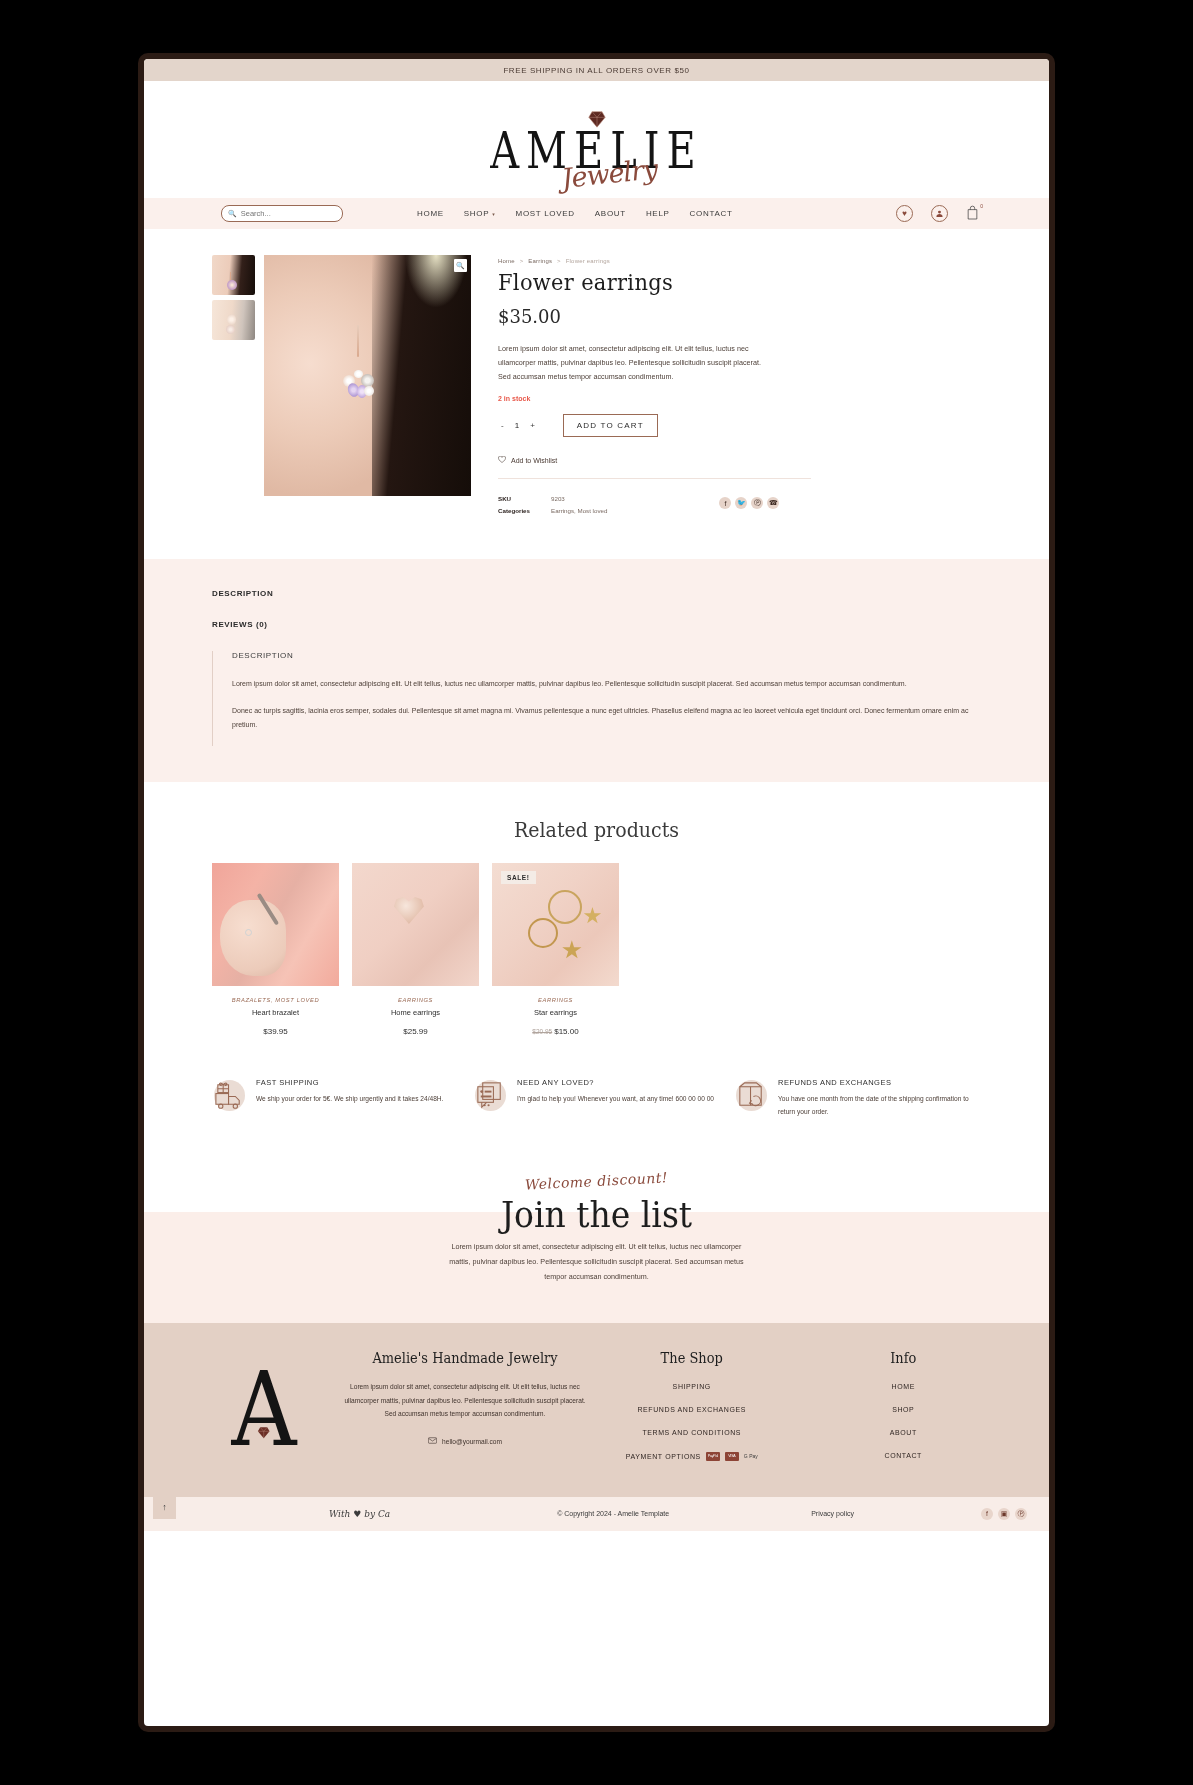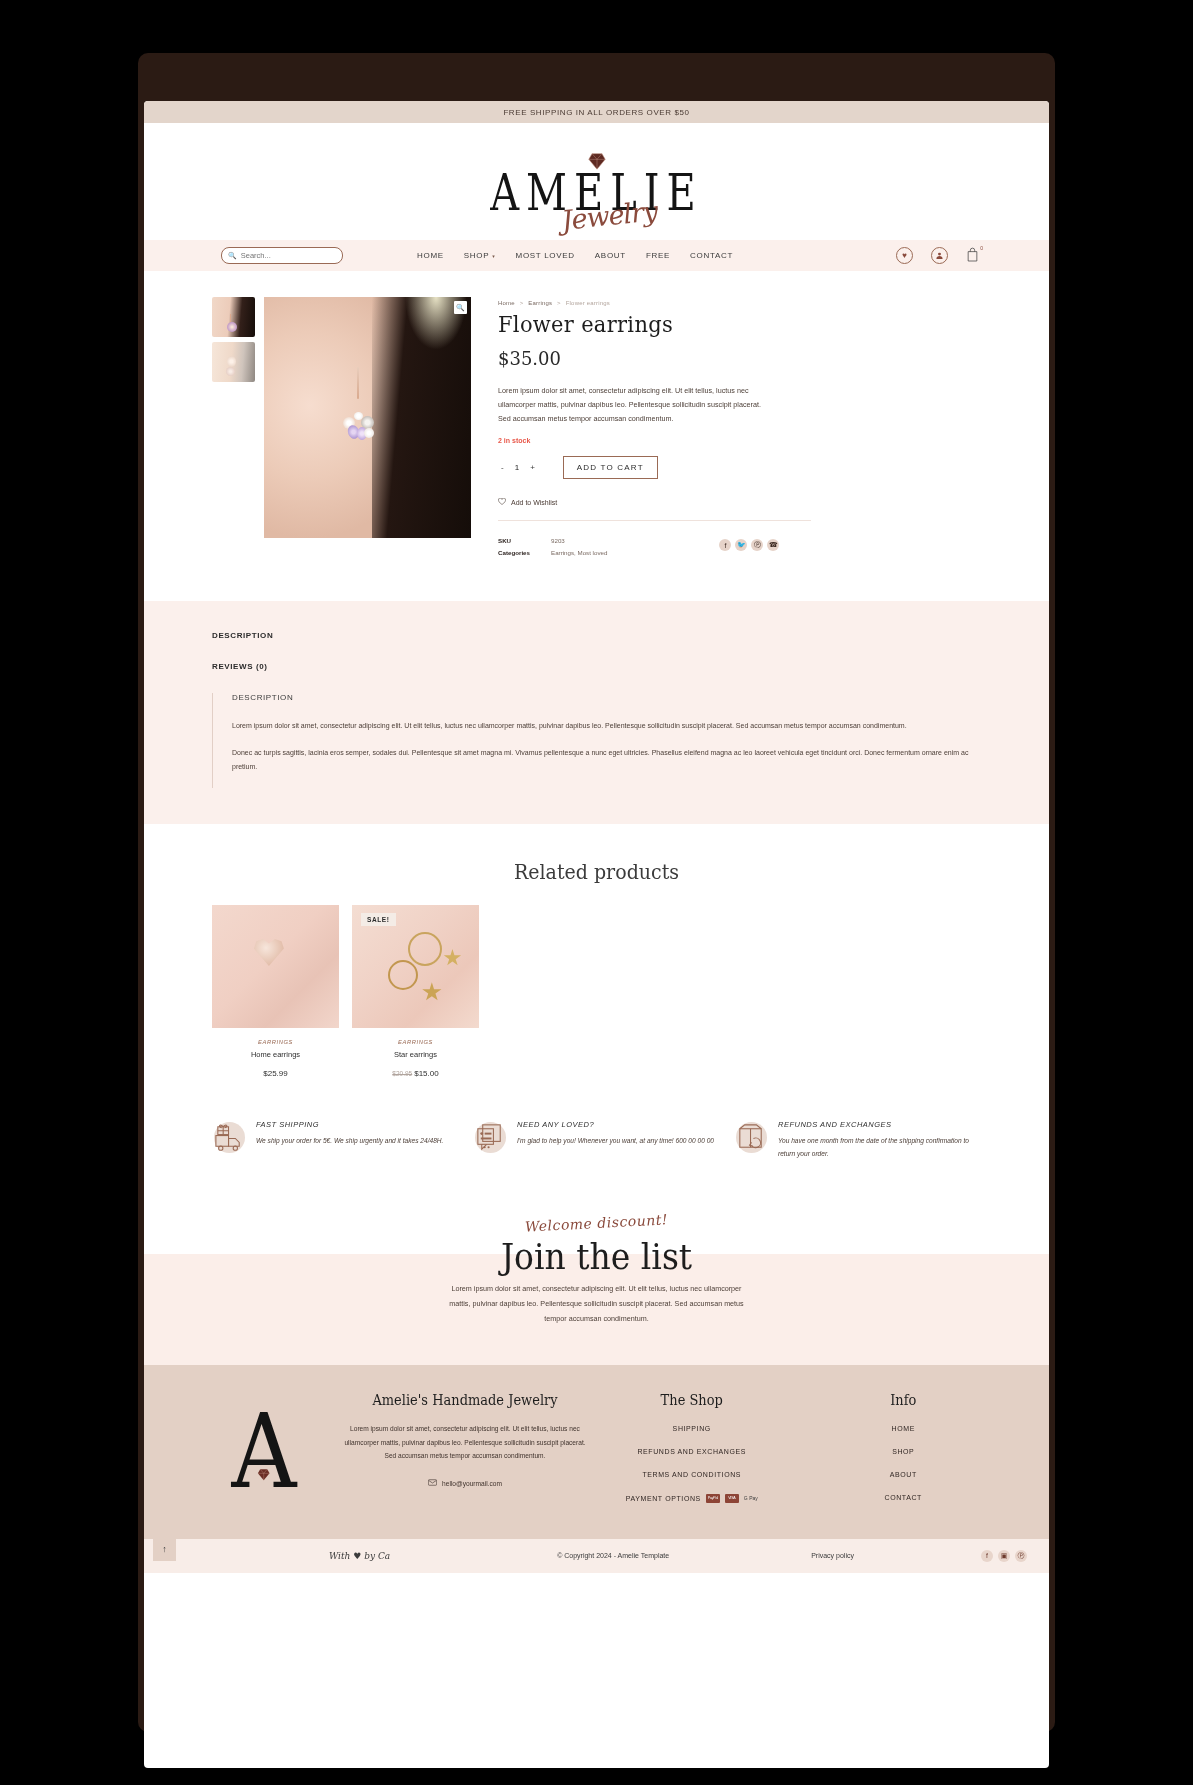--- a/index.html
+++ b/index.html
@@ -22,21 +22,20 @@
     background: #2b1b14;
     border-radius: 10px;
     padding: 6px;
   }
   .page {
     width: 100%; height: 100%;
     background: #ffffff;
     overflow: hidden;
     position: relative;
     border-radius: 4px;
-    margin-top: 42px;
   }
 
   
   .announce {
     background: #e3d5cb;
     height: 22px;
     display: flex; align-items: center; justify-content: center;
     font-size: 8px; letter-spacing: .6px; color: #4a3a33;
     font-family: "Liberation Sans", sans-serif;
   }
@@ -256,21 +255,21 @@
   .card .name {
     margin-top: 5px; text-align: center; font-size: 7.5px; color: #2f2f2f;
   }
   .card .price {
     margin-top: 10px; text-align: center; font-size: 8px; color: #2f2f2f;
   }
   .card .price del { color: #b0a49d; font-size: 6.5px; margin-right: 2px; }
 
   
   .features {
-    display: flex; padding: 42px 68px 0 68px; background: #fff; gap: 14px; font-style: italic;
+    display: flex; padding: 42px 68px 0 68px; background: #fff; gap: 14px;
   }
   .feat { flex: 1; display: flex; gap: 9px; }
   .feat-ico {
     width: 35px; height: 35px; flex: 0 0 35px; position: relative;
   }
   .feat-blob {
     position: absolute; inset: 2px;
     background: #eadcd4; border-radius: 50%;
   }
   .feat h5 {
@@ -427,21 +426,21 @@
               <span>SHOP</span>
               <span class="caret">▾</span>
             </a>
       <a href="#">
               <span>MOST LOVED</span>
             </a>
       <a href="#">
               <span>ABOUT</span>
             </a>
       <a href="#">
-              <span>FREE</span>
+              <span>HELP</span>
             </a>
       <a href="#">
               <span>CONTACT</span>
             </a>
     </div>
     <div class="navicons">
       <div class="circ-ico">♥</div>
       <div class="circ-ico">
         <svg viewBox="0 0 16 16" width="9" height="9">
                 <circle cx="8" cy="5.5" r="2.6" fill="#8a4a3c"></circle>
@@ -548,20 +547,31 @@
       <h4>DESCRIPTION</h4>
       <p>Lorem ipsum dolor sit amet, consectetur adipiscing elit. Ut elit tellus, luctus nec ullamcorper mattis, pulvinar dapibus leo. Pellentesque sollicitudin suscipit placerat. Sed accumsan metus tempor accumsan condimentum.</p>
       <p>Donec ac turpis sagittis, lacinia eros semper, sodales dui. Pellentesque sit amet magna mi. Vivamus pellentesque a nunc eget ultricies. Phasellus eleifend magna ac leo laoreet vehicula eget tincidunt orci. Donec fermentum ornare enim ac pretium.</p>
     </div>
   </div>
 
   <div class="related">
     <div class="rel-title">Related products</div>
     <div class="grid">
 
+      <div class="card">
+        <div class="img">
+          <div style="position:absolute;inset:0;background:linear-gradient(120deg,#f0a59a 0%,#f4b3a6 28%,#e6b0a4 48%,#f6c3b6 70%,#f2aa9c 100%)"></div>
+          <div style="position:absolute;left:6%;top:30%;width:52%;height:62%;border-radius:45% 40% 35% 50%;background:radial-gradient(circle at 40% 35%,#f7ded0 0%,#eccbba 70%,#dcb4a2 100%)"></div>
+          <div style="position:absolute;left:30%;top:36%;width:28%;height:4px;background:#9a8c84;border-radius:3px;transform:rotate(58deg)"></div>
+          <div style="position:absolute;left:26%;top:54%;width:7px;height:7px;border:1.4px solid #cfd2d4;border-radius:50%"></div>
+        </div>
+        <div class="cat">BRAZALETS, MOST LOVED</div>
+        <div class="name">Heart brazalet</div>
+        <div class="price"><span>$39.95</span></div>
+      </div>
 
 
       <div class="card">
         <div class="img">
           <div style="position:absolute;inset:0;background:linear-gradient(135deg,#f3d8cd 0%,#f0cfc3 45%,#e8c3b6 70%,#f2d6cb 100%)"></div>
           <div style="position:absolute;left:33%;top:27%;width:30px;height:28px;background:radial-gradient(circle at 40% 35%,#f7e6dc 0%,#e2bda9 70%,#cfa794 100%);clip-path:polygon(50% 100%,0 38%,8% 12%,30% 4%,50% 20%,70% 4%,92% 12%,100% 38%)"></div>
         </div>
         <div class="cat">EARRINGS</div>
         <div class="name">Home earrings</div>
         <div class="price"><span>$25.99</span></div>

